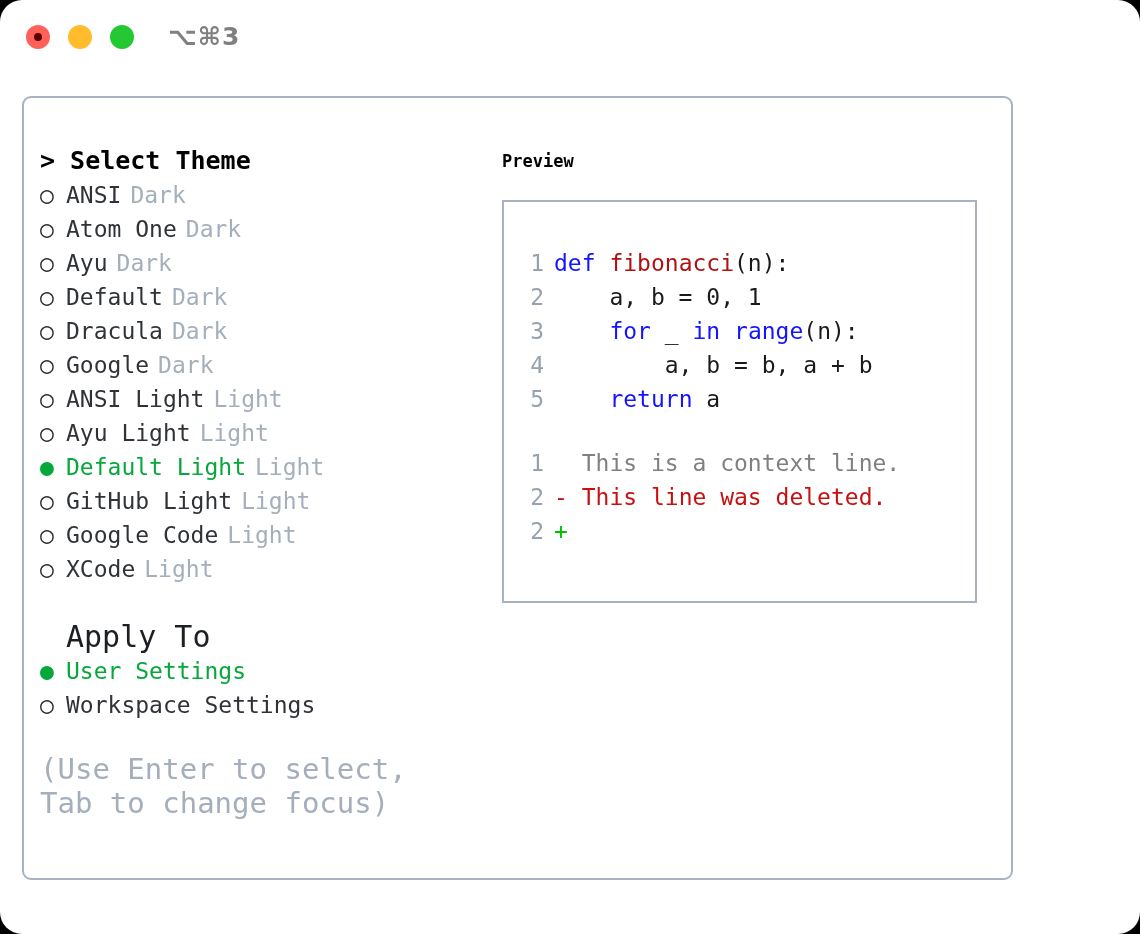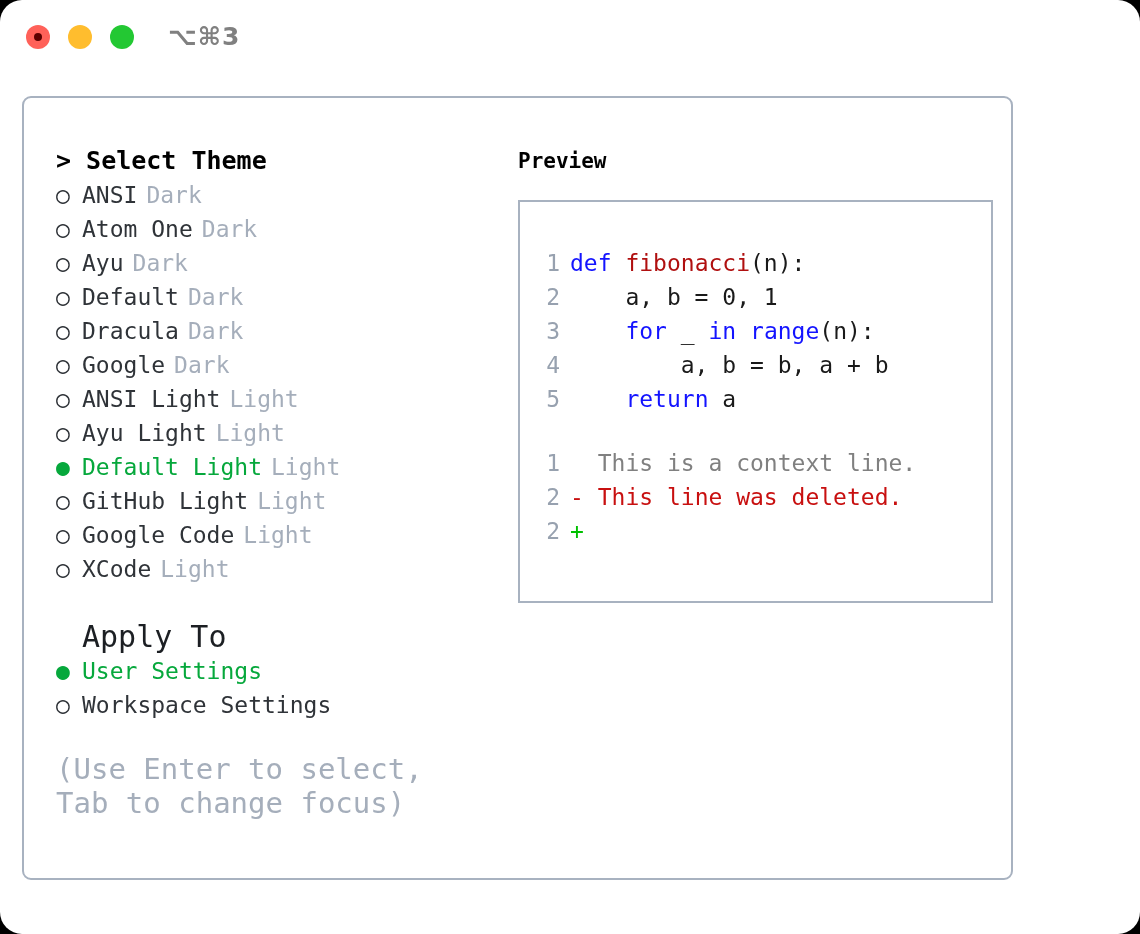--- a/index.html
+++ b/index.html
@@ -76,21 +76,21 @@
     width: 991px;
     height: 784px;
     border: 2px solid #a8b2c0;
     border-radius: 9px;
     box-sizing: border-box;
     background: #ffffff;
   }
 
   .content {
     position: absolute;
-    left: 16px; top: 0;
+    left: 0; top: 0;
     width: 100%; height: 100%;
   }
 
   
   .left-col {
     position: absolute;
     left: 16px;
     top: 46px;
     width: 450px;
   }
@@ -148,21 +148,21 @@
   }
 
   
   .right-col {
     position: absolute;
     left: 478px;
     top: 46px;
     width: 500px;
   }
   .preview-title {
-    font-size: 21px;
+    font-size: 17px;
     font-weight: bold;
     color: #000000;
     height: 34px;
     line-height: 34px;
   }
   .preview-box {
     margin-top: 22px;
     width: 475px;
     height: 403px;
     border: 2px solid #a8b2c0;

